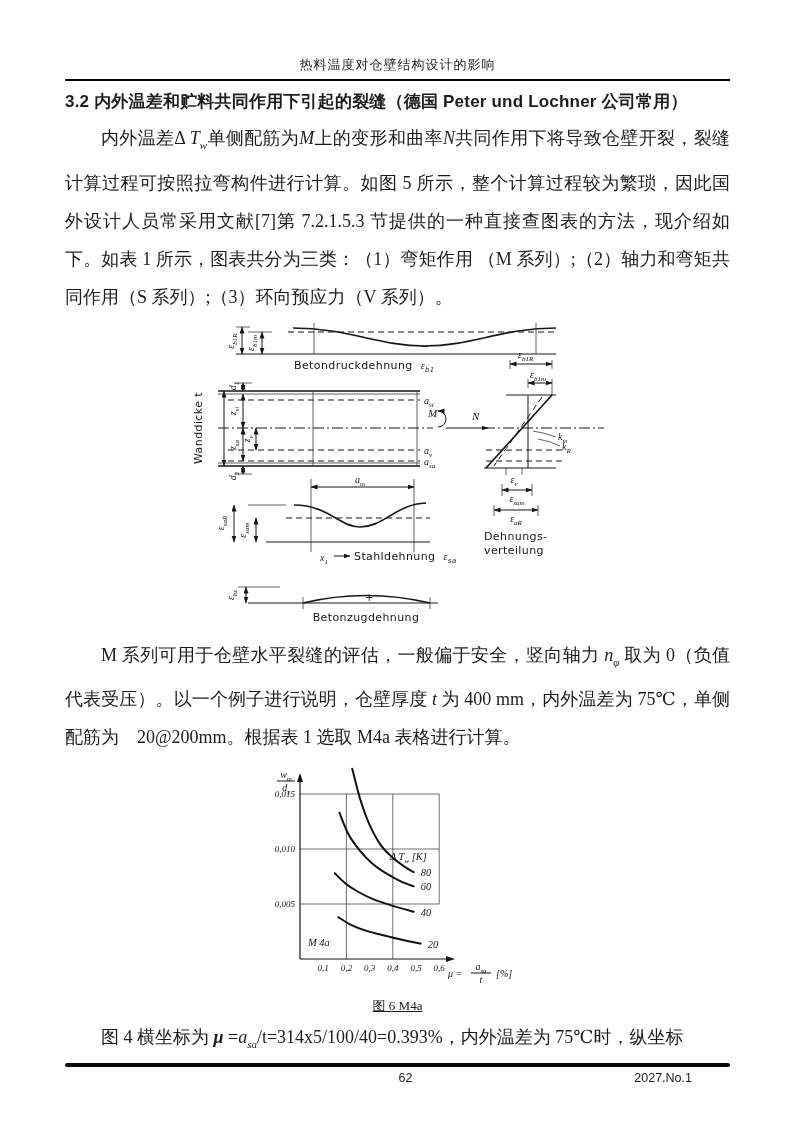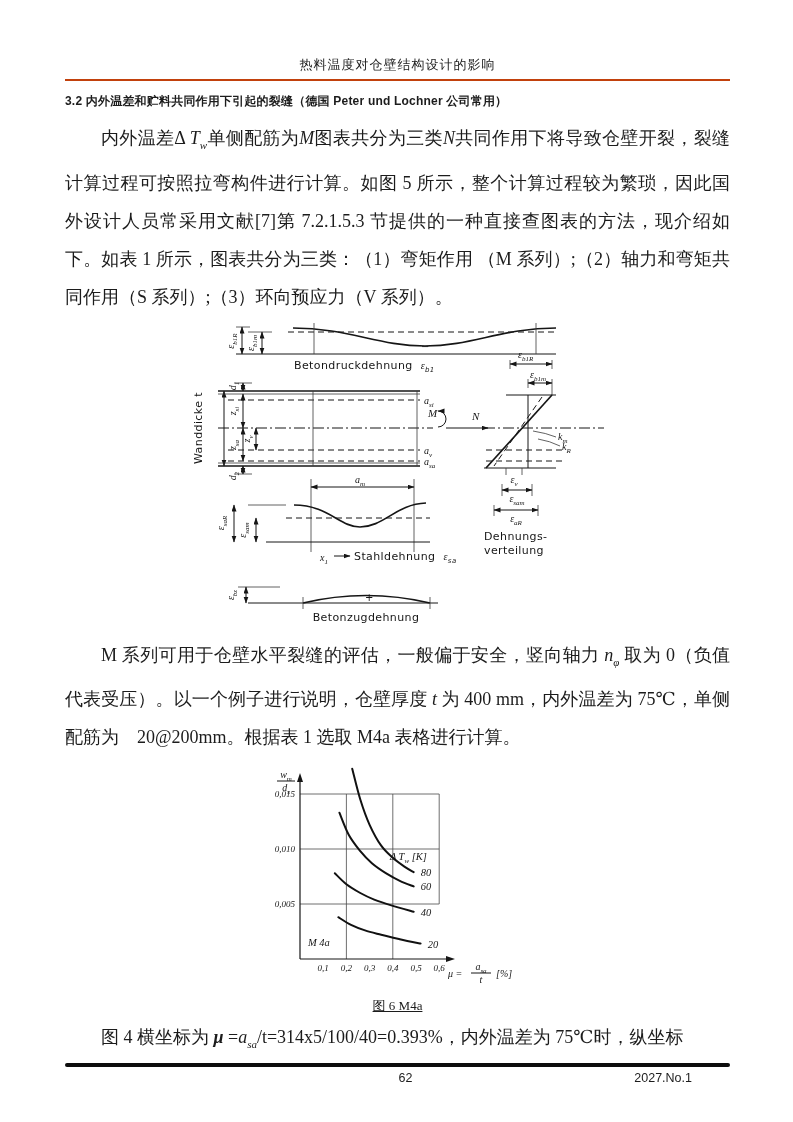--- a/index.html
+++ b/index.html
@@ -1,22 +1,22 @@
 <!DOCTYPE html>
 <html><head>
 <meta charset="utf-8">
 <style>
   html,body{margin:0;padding:0;background:#e8e8e8;}
   .page{position:relative;width:793px;height:1122px;margin:0 auto;background:#ffffff;
         box-sizing:border-box;padding:56px 63px 38px 65px;display:flex;flex-direction:column;
         font-family:"Liberation Serif","DejaVu Serif",serif;color:#1c1c1c;overflow:hidden;}
   .running-head{text-align:center;font-size:13px;line-height:18px;padding-bottom:5px;
-        border-bottom:2px solid #c2410c;letter-spacing:1px;}
+        border-bottom:2px solid #000000;letter-spacing:1px;}
   h2.sec{margin:7px 0 4px 0;font-family:"Liberation Sans","DejaVu Sans",sans-serif;
-        font-weight:bold;font-size:12px;line-height:27px;letter-spacing:0.2px;}
+        font-weight:bold;font-size:17px;line-height:27px;letter-spacing:0.2px;}
   p.body{margin:0;font-size:18px;line-height:38px;text-align:justify;text-indent:2em;}
   p.body .it{font-style:italic;font-family:"Liberation Serif",serif;}
   p.body .bi{font-style:italic;font-weight:bold;}
   p.body sub{font-size:11px;font-style:italic;}
   figure{margin:0;text-align:center;}
   figcaption{font-size:14px;line-height:20px;margin-top:2px;}
   .fig6cap{font-size:13px;text-decoration:underline;}
   
   svg{overflow:visible;}
   .ln{stroke:#161616;stroke-width:1;fill:none;}
@@ -46,21 +46,21 @@
 </style>
 </head>
 <body>
 
 <div class="page">
 
   <div class="running-head">热料温度对仓壁结构设计的影响</div>
 
   <h2 class="sec">3.2 内外温差和贮料共同作用下引起的裂缝（德国 Peter und Lochner 公司常用）</h2>
 
-  <p class="body"><span>内外温差</span><span>Δ </span><span class="it">T</span><sub>w</sub><span>单侧配筋为</span><span class="it">M</span><span>图表共分为三类</span><span class="it">N</span><span>共同作用下将导致仓壁开裂，裂缝计算过程可按照拉弯构件进行计算。如图 5 所示，整个计算过程较为繁琐，因此国外设计人员常采用文献[7]第 7.2.1.5.3 节提供的一种直接查图表的方法，现介绍如下。如表 1 所示，图表共分为三类：（1）弯矩作用 （M 系列）;（2）轴力和弯矩共同作用（S 系列）;（3）环向预应力（V 系列）。</span></p>
+  <p class="body"><span>内外温差</span><span>Δ </span><span class="it">T</span><sub>w</sub><span>单侧配筋为</span><span class="it">M</span><span>上的变形和曲率</span><span class="it">N</span><span>共同作用下将导致仓壁开裂，裂缝计算过程可按照拉弯构件进行计算。如图 5 所示，整个计算过程较为繁琐，因此国外设计人员常采用文献[7]第 7.2.1.5.3 节提供的一种直接查图表的方法，现介绍如下。如表 1 所示，图表共分为三类：（1）弯矩作用 （M 系列）;（2）轴力和弯矩共同作用（S 系列）;（3）环向预应力（V 系列）。</span></p>
 
   <figure>
     <svg width="420" height="312" viewBox="0 0 420 312">
       <defs>
         <marker id="ar" markerWidth="8" markerHeight="6" refX="6.5" refY="2.5" orient="auto-start-reverse" markerUnits="userSpaceOnUse">
           <path d="M0,0 L7,2.5 L0,5 z" fill="#161616"></path>
         </marker>
       </defs>
 
       <g>

